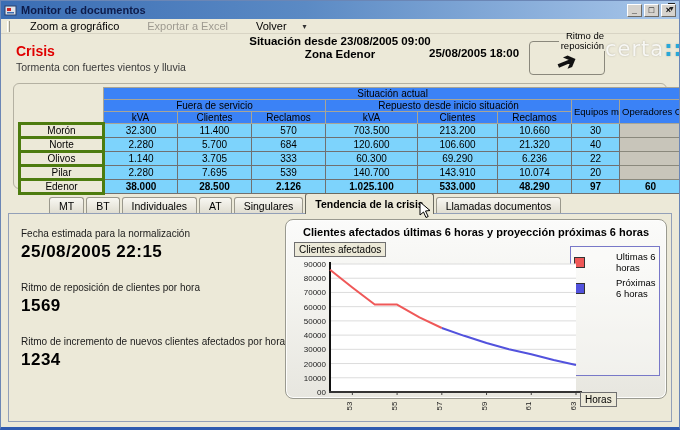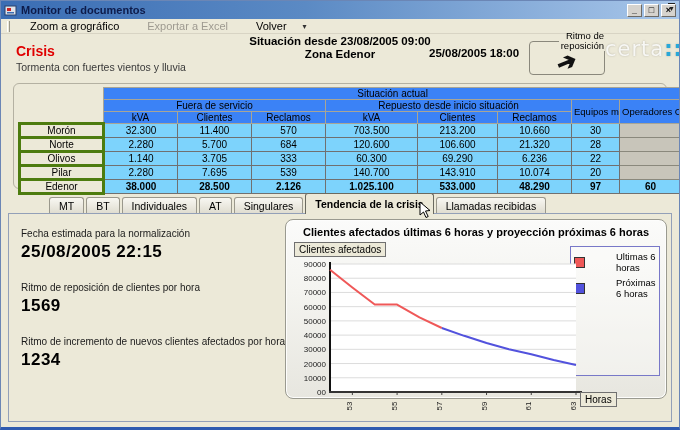--- a/index.html
+++ b/index.html
@@ -192,21 +192,21 @@
             <td class="disabled-cell"></td>
           </tr>
           <tr>
             <td class="rowlabel">Norte</td>
             <td class="val">2.280</td>
             <td class="val">5.700</td>
             <td class="val">684</td>
             <td class="val">120.600</td>
             <td class="val">106.600</td>
             <td class="val">21.320</td>
-            <td class="val">28</td>
+            <td class="val">40</td>
             <td class="disabled-cell"></td>
           </tr>
           <tr>
             <td class="rowlabel">Olivos</td>
             <td class="val">1.140</td>
             <td class="val">3.705</td>
             <td class="val">333</td>
             <td class="val">60.300</td>
             <td class="val">69.290</td>
             <td class="val">6.236</td>
@@ -239,21 +239,21 @@
     </table>
   </div>
 
   <div class="tabrow" id="tabrow">
       <div class="tab">MT</div>
       <div class="tab">BT</div>
       <div class="tab">Individuales</div>
       <div class="tab">AT</div>
       <div class="tab">Singulares</div>
       <div class="tab active">Tendencia de la crisis</div>
-      <div class="tab">Llamadas recibidas</div>
+      <div class="tab">Llamadas documentos</div>
     </div>
   <span class="tab-pin">▼</span>
 
   <div class="content">
     <div class="info">
       <div class="lbl">Fecha estimada para la normalización</div>
       <div class="big">25/08/2005 22:15</div>
       <div class="lbl">Ritmo de reposición de clientes por hora</div>
       <div class="big">1569</div>
       <div class="lbl">Ritmo de incremento de nuevos clientes afectados por hora</div>

